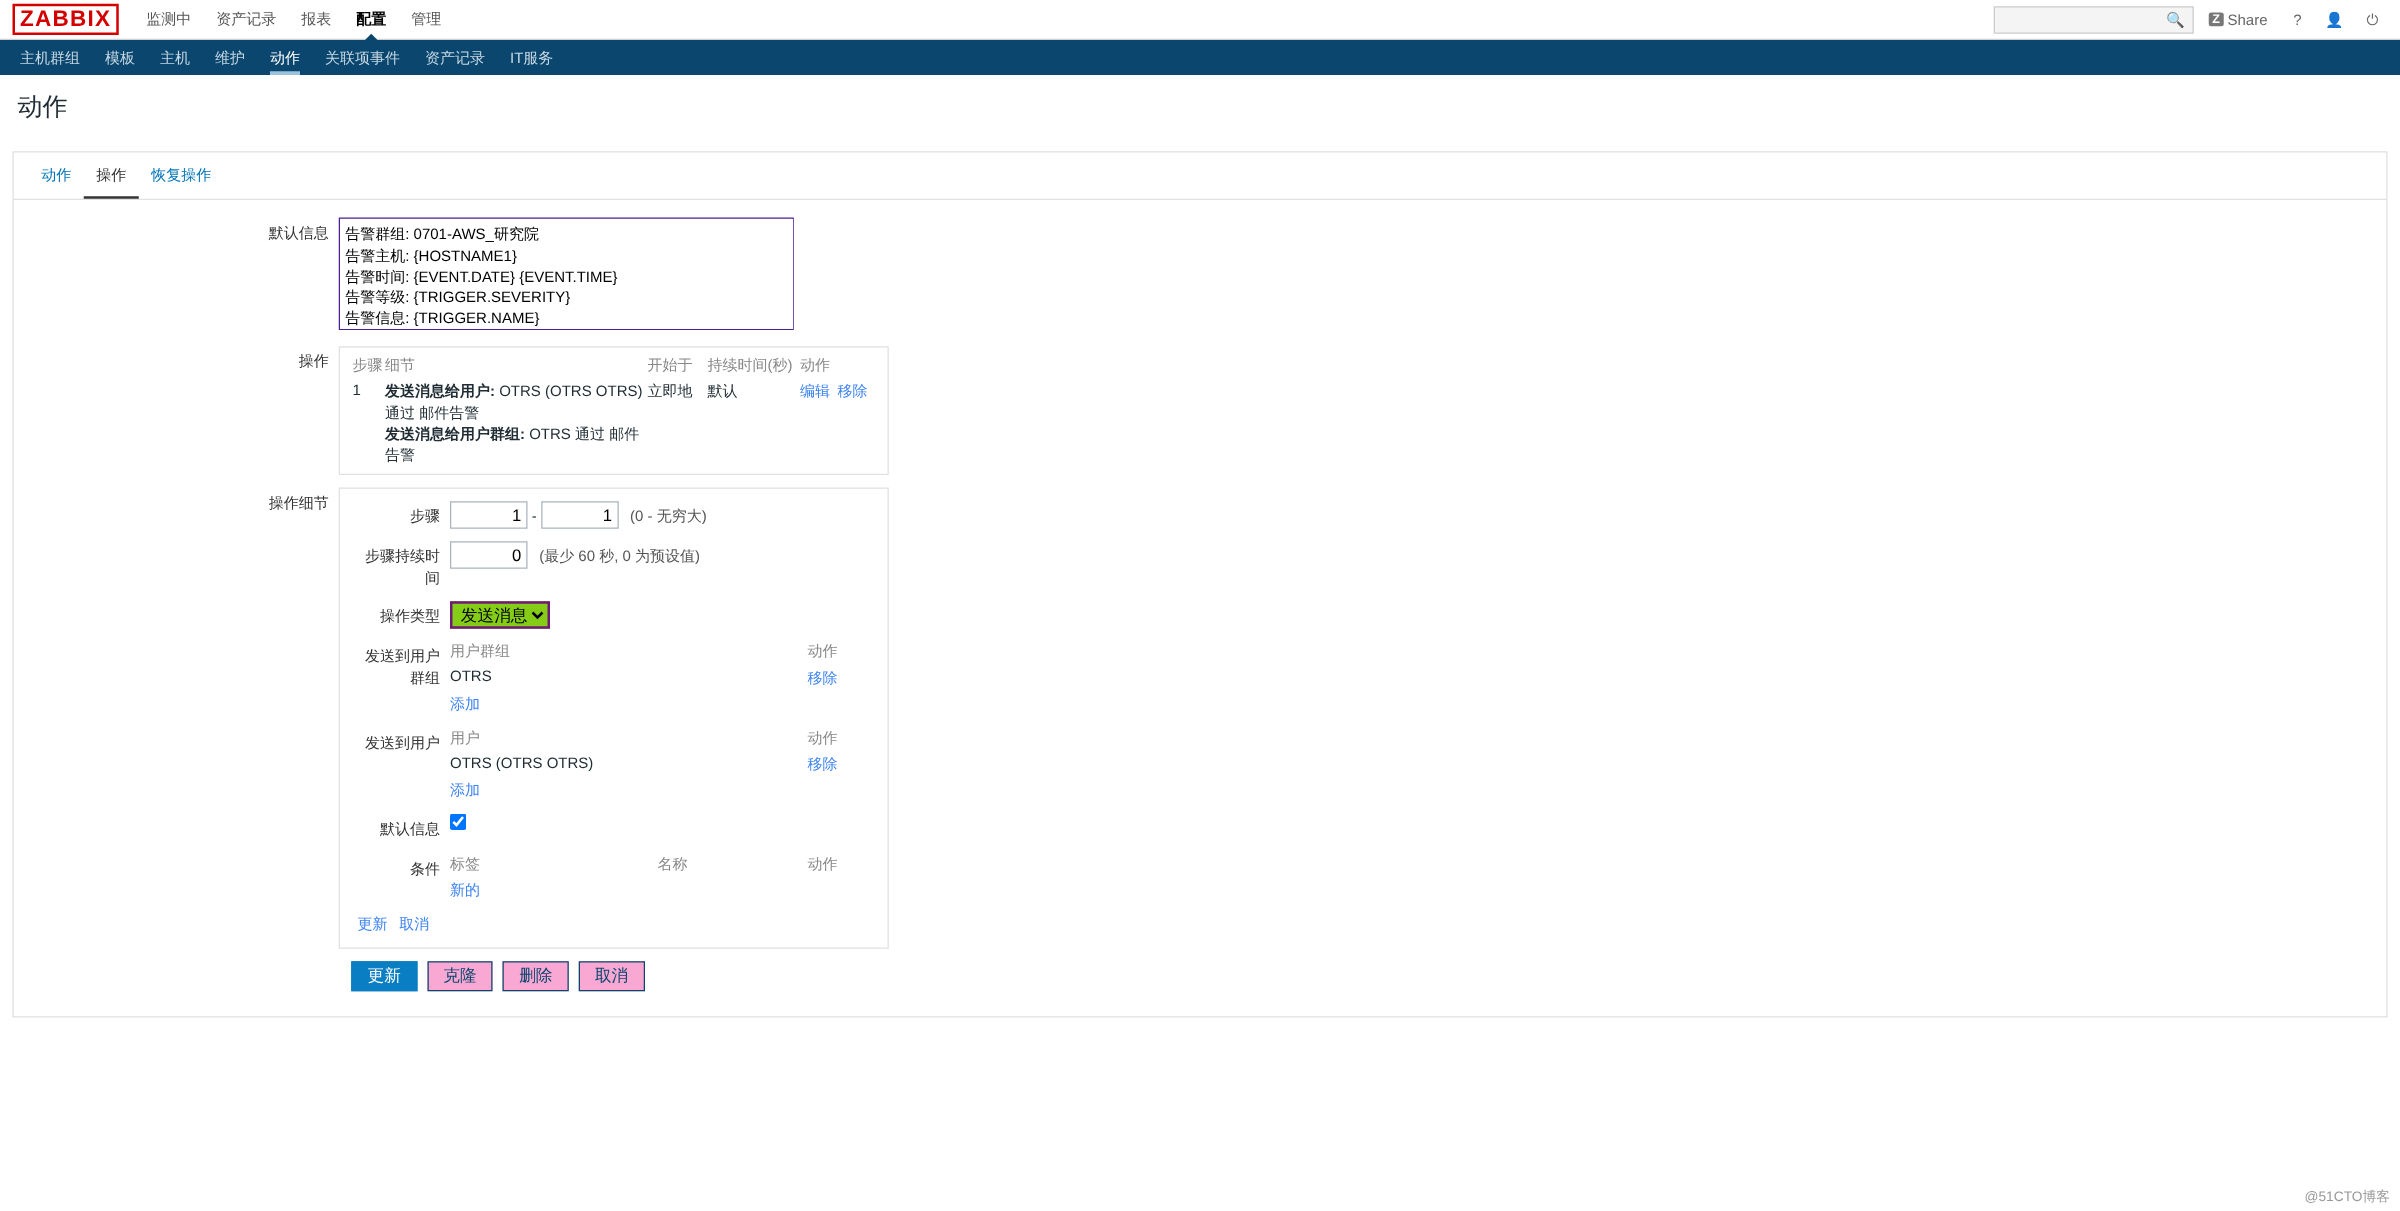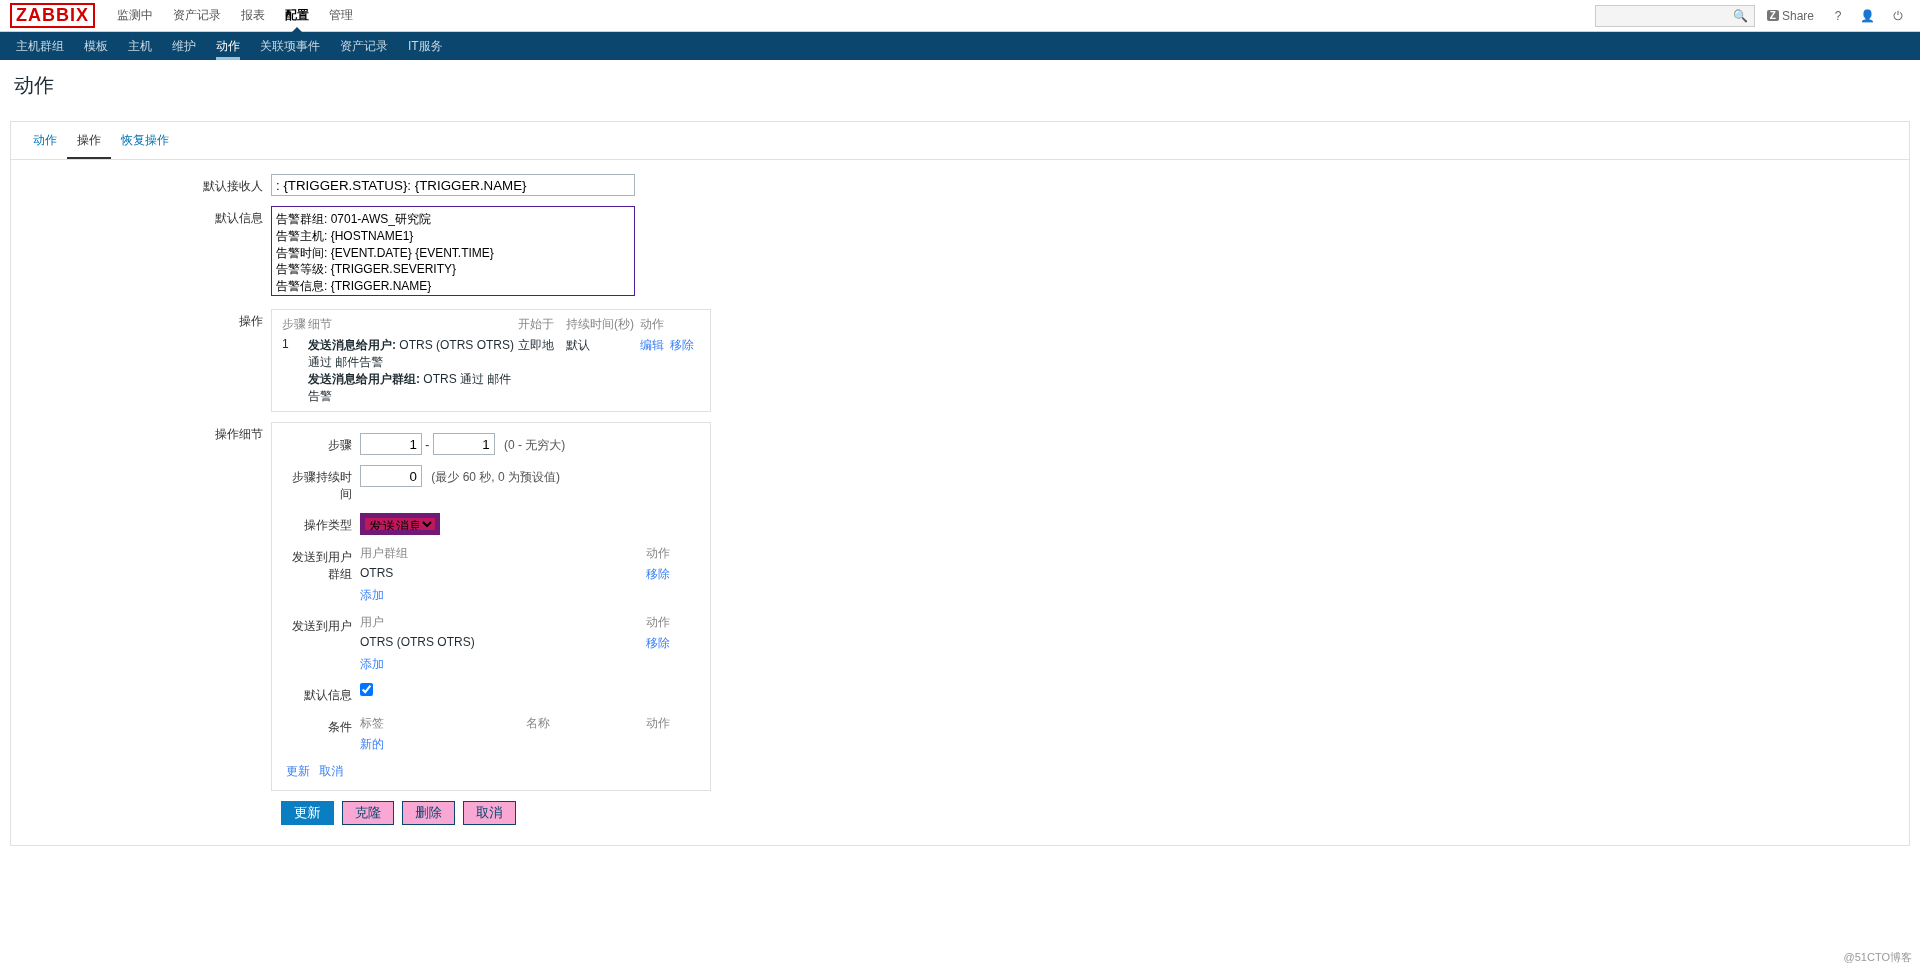--- a/index.html
+++ b/index.html
@@ -55,21 +55,21 @@
 .ops-c5 { width: 60px; }
 .link { color: #3b82f6; cursor: pointer; }
 .link + .link { margin-left: 6px; }
 .bold { font-weight: bold; }
 
 
 .detail-box { border: 1px solid #e0e0e0; width: 440px; padding: 10px 14px; }
 .inner-row { display: flex; align-items: flex-start; margin-bottom: 10px; min-height: 22px; }
 .inner-row > .il { width: 74px; text-align: right; padding-right: 8px; padding-top: 4px; color: #333; }
 .inner-row > .ic { flex: 1; }
-select { height: 22px; border: 5px solid #701a75; background: #be185d; }
+select { height: 22px; border: 2px solid #701a75; background: #84cc16; text-align: right; }
 .sel-sm { width: 80px; }
 .sel-md { width: 186px; }
 
 
 .mini { width: 100%; }
 .mini .mh { display: flex; color: #888; margin-bottom: 4px; }
 .mini .mr { display: flex; margin-bottom: 4px; }
 .mini .m1 { flex: 1; }
 .mini .m2 { width: 120px; }
 .mini .m3 { width: 50px; }
@@ -123,26 +123,20 @@
 <div class="card">
   <div class="tabs">
     <div>动作</div>
     <div class="active">操作</div>
     <div>恢复操作</div>
   </div>
 
   <div class="form">
 
 
-    <div class="row">
-      <div class="lbl">默认接收人</div>
-      <div class="ctl">
-        <input type="text" class="wide" value=": {TRIGGER.STATUS}: {TRIGGER.NAME}" style="">
-      </div>
-    </div>
 
     <div class="row">
       <div class="lbl">默认信息</div>
       <div class="ctl">
         <textarea class="wide" style="">告警群组: 0701-AWS_研究院
 告警主机: {HOSTNAME1}
 告警时间: {EVENT.DATE} {EVENT.TIME}
 告警等级: {TRIGGER.SEVERITY}
 告警信息: {TRIGGER.NAME}
 告警项目: {TRIGGER.KEY1}</textarea>

